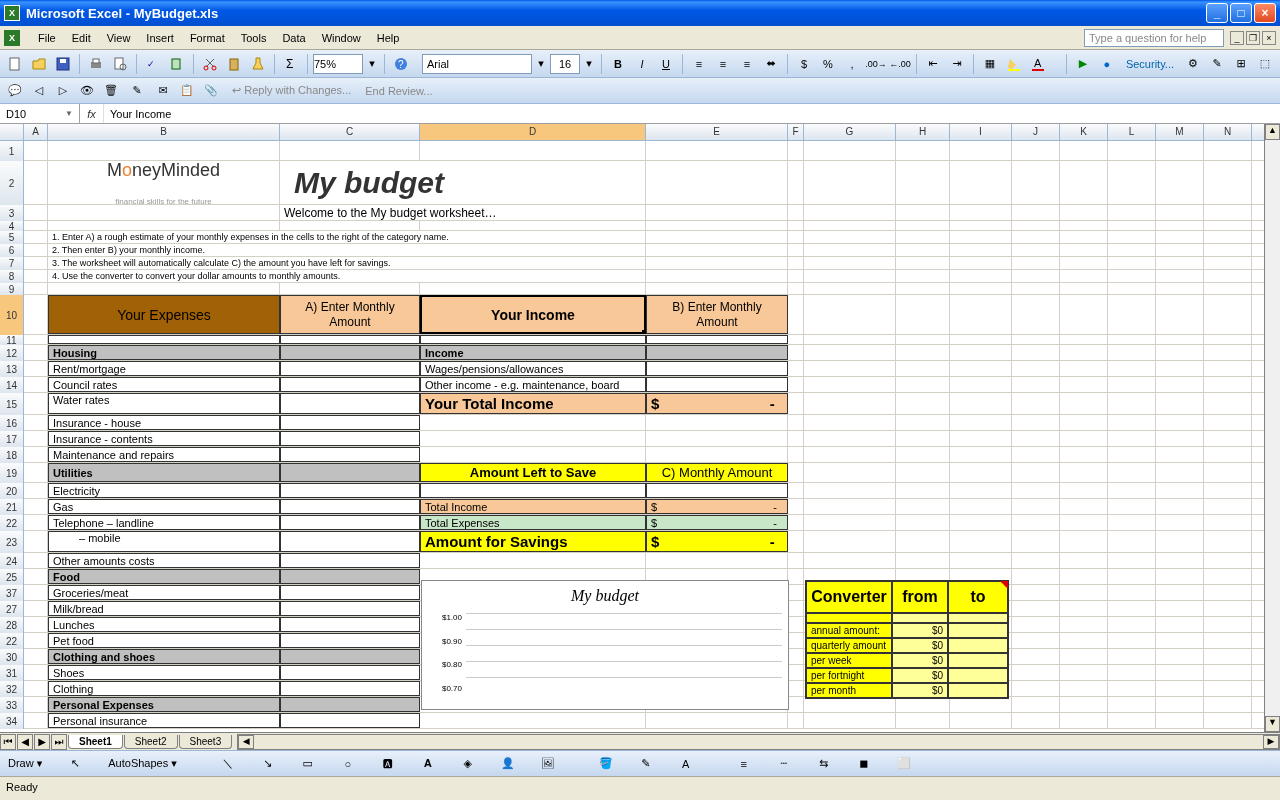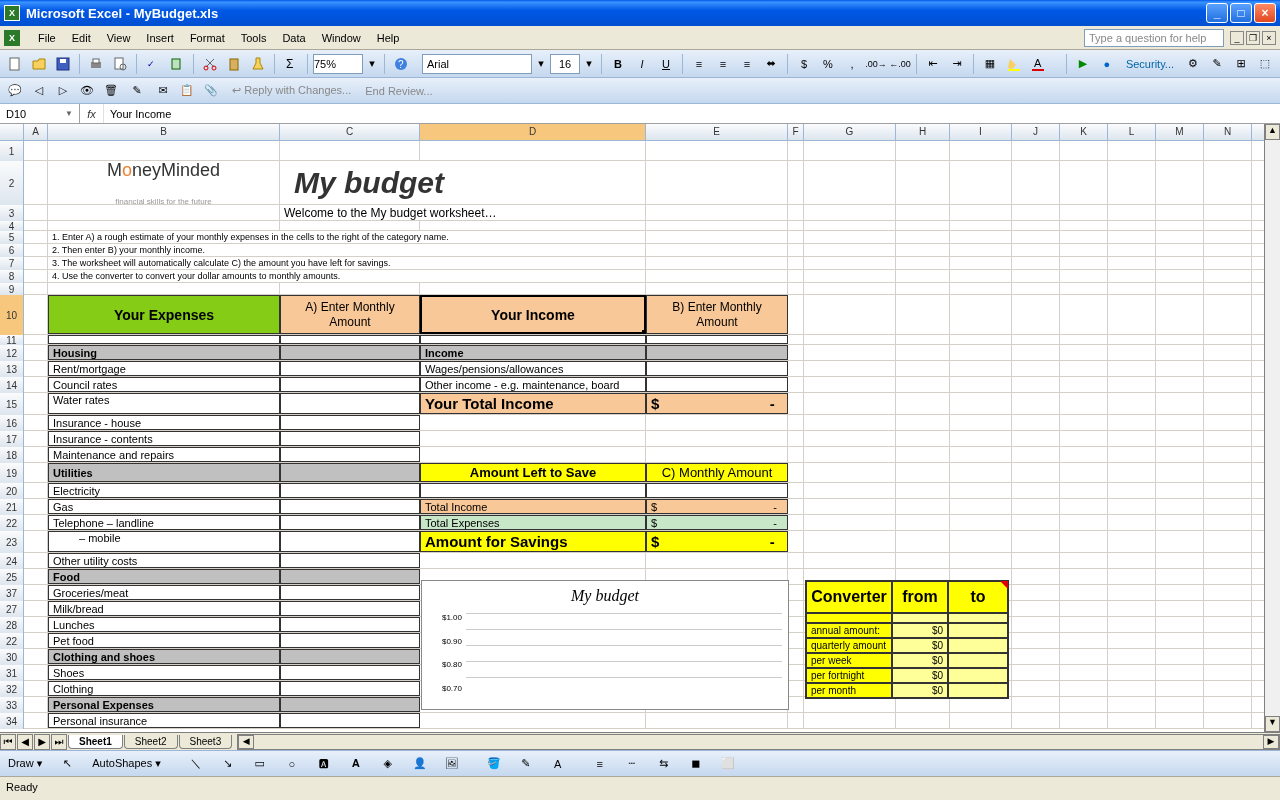--- a/index.html
+++ b/index.html
@@ -64,21 +64,21 @@
 .h1{height:20px;} .hdef{height:16px;} .h2{height:44px;} .h10{height:40px;} .h15{height:22px;} .h19{height:20px;} .h23{height:22px;}
 
 
 .logo-main { font-family: Georgia, serif; font-size: 18px; color: #333; }
 .logo-main .o { color: #f08030; }
 .logo-sub { font-size: 8px; color: #999; margin-top: 16px;}
 .title-big { font-family: "Times New Roman", serif; font-style: italic; font-size: 30px; font-weight: bold; color: #333; }
 .welcome { font-size: 12px; }
 .instr { font-size: 9px; }
 
-.hdr-green { background: #84cc16; font-weight: bold; font-size: 14px; text-align:left; justify-content:center; border:1px solid #333 !important;}
+.hdr-green { background: #a16207; font-weight: normal; font-size: 14px; text-align:left; justify-content:center; border:1px solid #333 !important;}
 .hdr-tan { background: #f8c898; text-align: center; justify-content:center; font-size: 12px; border:1px solid #333 !important; line-height:1.2;}
 .hdr-tan-bold { background: #f8c898; font-weight: bold; font-size: 14px; text-align:center; justify-content:center; border:1px solid #333 !important;}
 .selected-cell { border: 2px solid #000 !important; position:relative; }
 .section-grey { background: #c0c0c0; font-weight: bold; border:1px solid #333 !important;}
 .bordered { border: 1px solid #333 !important; }
 .yellow-hdr { background: #ffff00; font-weight: bold; text-align: center; justify-content:center; border:1px solid #333 !important; font-size:13px;}
 .yellow-big { background: #ffff00; font-weight: bold; font-size: 15px; border:1px solid #333 !important;}
 .tan-row { background: #f8c898; border:1px solid #333 !important;}
 .green-row { background: #c8e6c8; border:1px solid #333 !important;}
 .orange-total { background: #f8c898; font-weight:bold; font-size:15px; border:1px solid #333 !important;}
@@ -113,21 +113,21 @@
 .hscroll { flex:1; height:16px; background:#ece9d8; border:1px solid #808080; margin-left:4px; display:flex; align-items:center;}
 .hscroll .arrow{width:16px; height:14px; background:#ece9d8; border:1px solid #808080; text-align:center; font-size:9px;}
 .hscroll .track{flex:1; background:#f0f0f0;}
 
 
 .vscroll { width:16px; background:#ece9d8; border-left:1px solid #808080; display:flex; flex-direction:column;}
 .vscroll .arrow{height:16px; border:1px solid #808080; text-align:center; font-size:9px; background:#ece9d8;}
 .vscroll .track{flex:1; background:#f0f0f0;}
 
 
-.drawbar { height: 26px; background: linear-gradient(#e8f0fa,#c5d8ef); display: flex; align-items: center; padding: 0 4px; border-top: 1px solid #9cb6d6; gap: 10px;}
+.drawbar { height: 26px; background: linear-gradient(#e8f0fa,#c5d8ef); display: flex; align-items: center; padding: 0 4px; border-top: 1px solid #9cb6d6; gap: 18px;}
 .drawbar .lbl { padding: 0 4px; }
 
 
 .statusbar { height: 20px; background: #ece9d8; border-top: 1px solid #aca899; padding: 0 6px; display: flex; align-items: center; font-size: 11px; }
 
 .overlay-converter { position:absolute; left:805px; top:456px; }
 .overlay-chart { position:absolute; left:421px; top:456px; width:368px; }
 </style>
 </head>
 <body>
@@ -760,21 +760,21 @@
           <div class="cell wJ"></div>
           <div class="cell wK"></div>
           <div class="cell wL"></div>
           <div class="cell wM"></div>
           <div class="cell wN"></div>
         </div>
 
     <div class="row hdef">
           <div class="rowhead hdef">24</div>
           <div class="cell wA"></div>
-          <div class="cell wB bordered">Other utility costs</div>
+          <div class="cell wB bordered">Other amounts costs</div>
           <div class="cell wC bordered"></div>
           <div class="cell wD"></div>
           <div class="cell wE"></div>
           <div class="cell wF"></div>
           <div class="cell wG"></div>
           <div class="cell wH"></div>
           <div class="cell wI"></div>
           <div class="cell wJ"></div>
           <div class="cell wK"></div>
           <div class="cell wL"></div>

